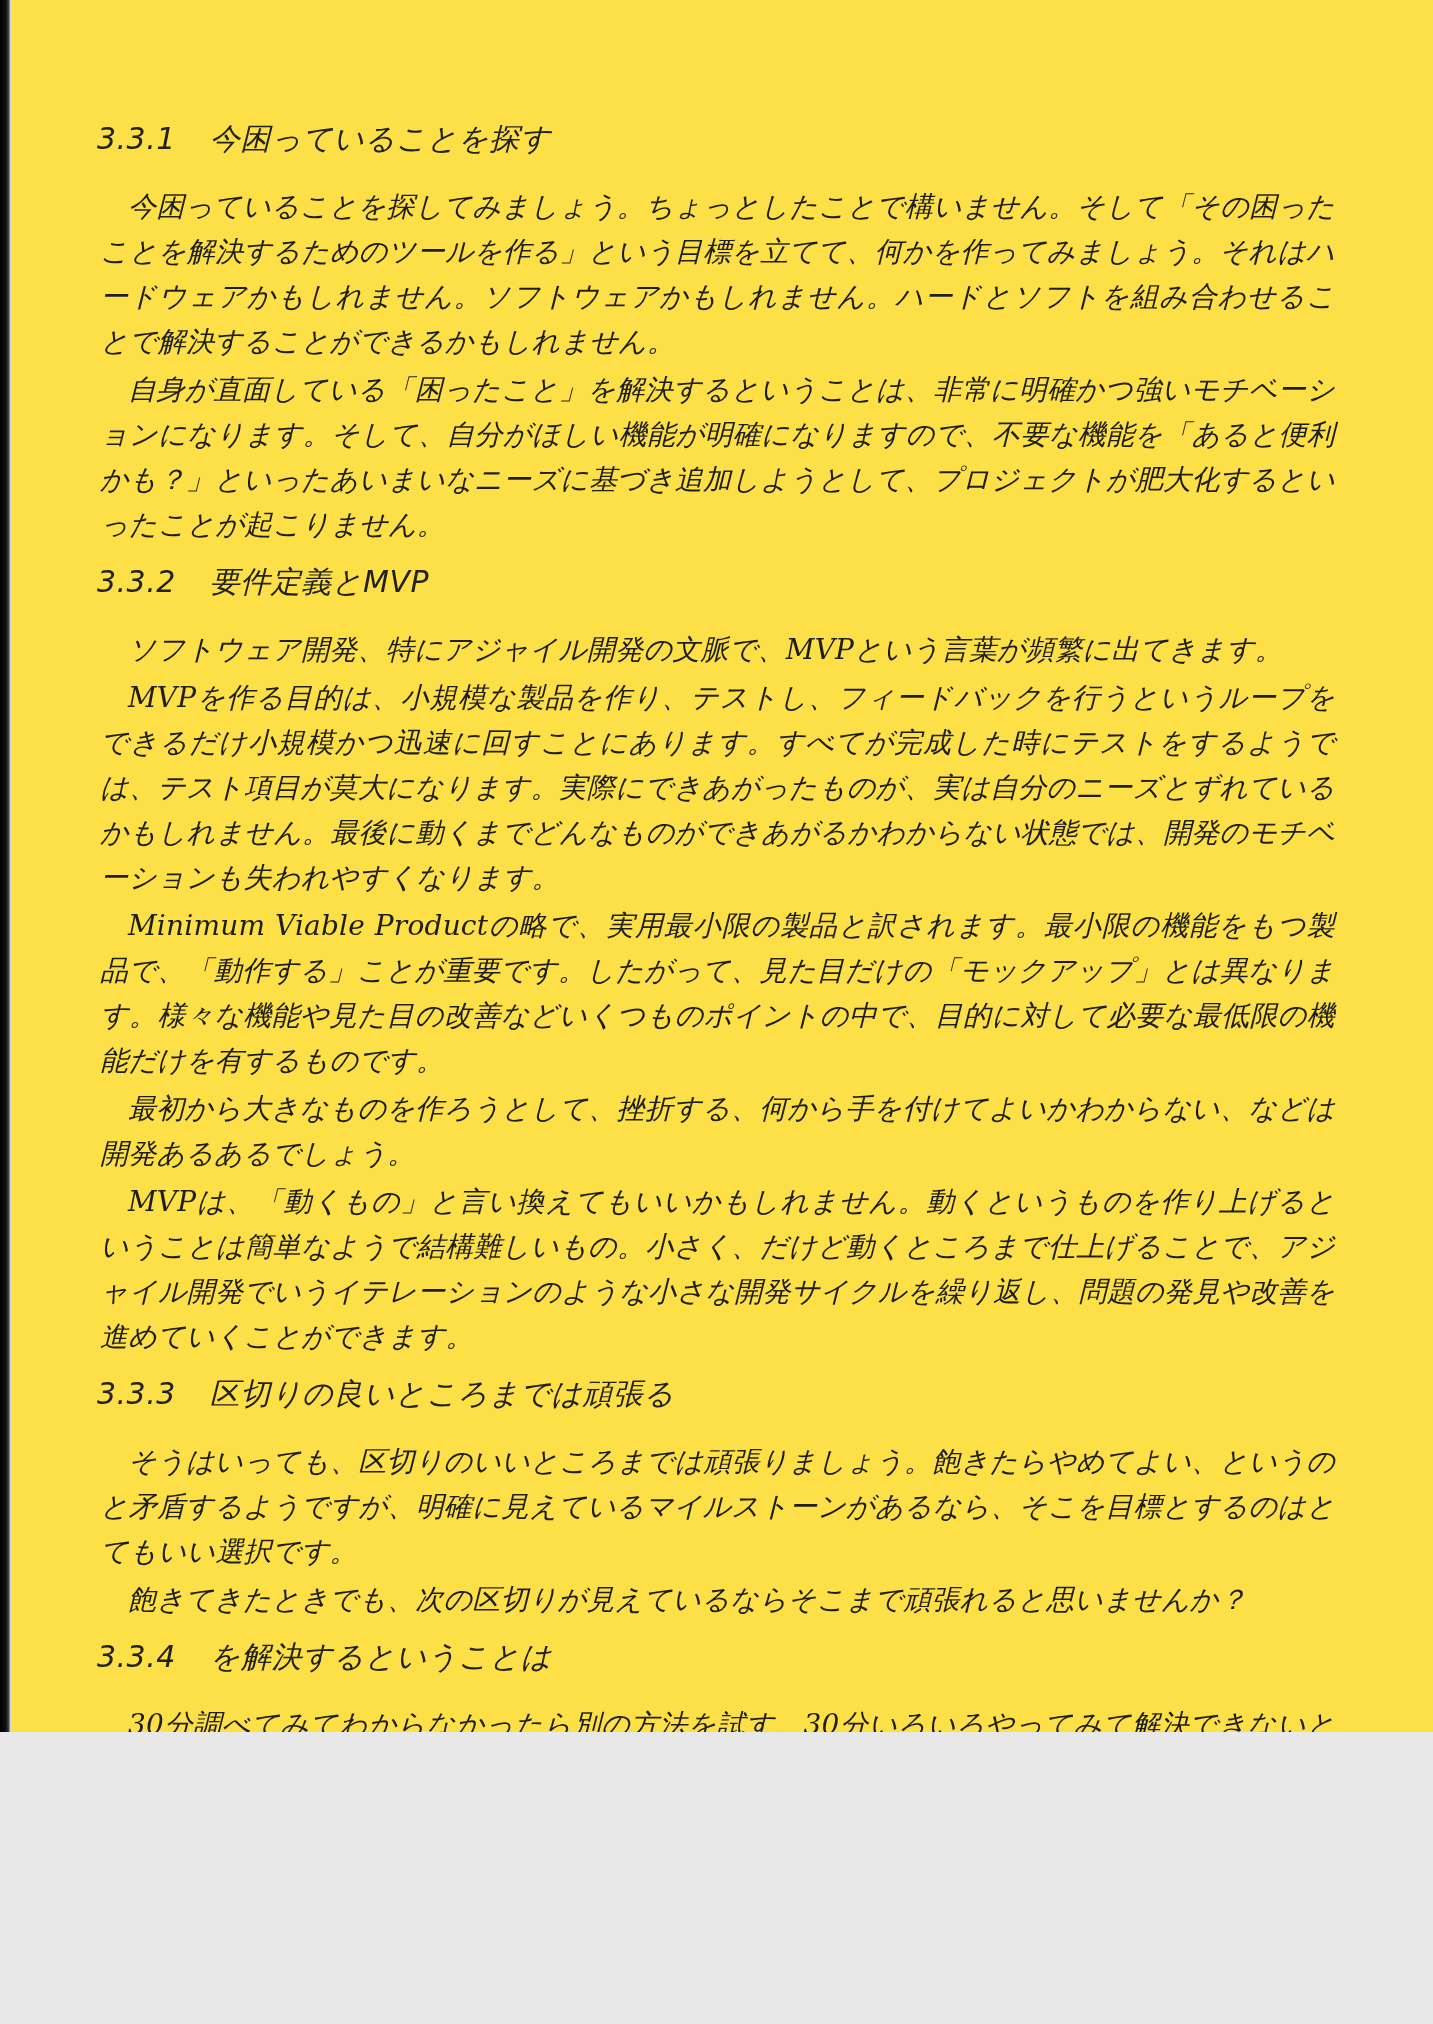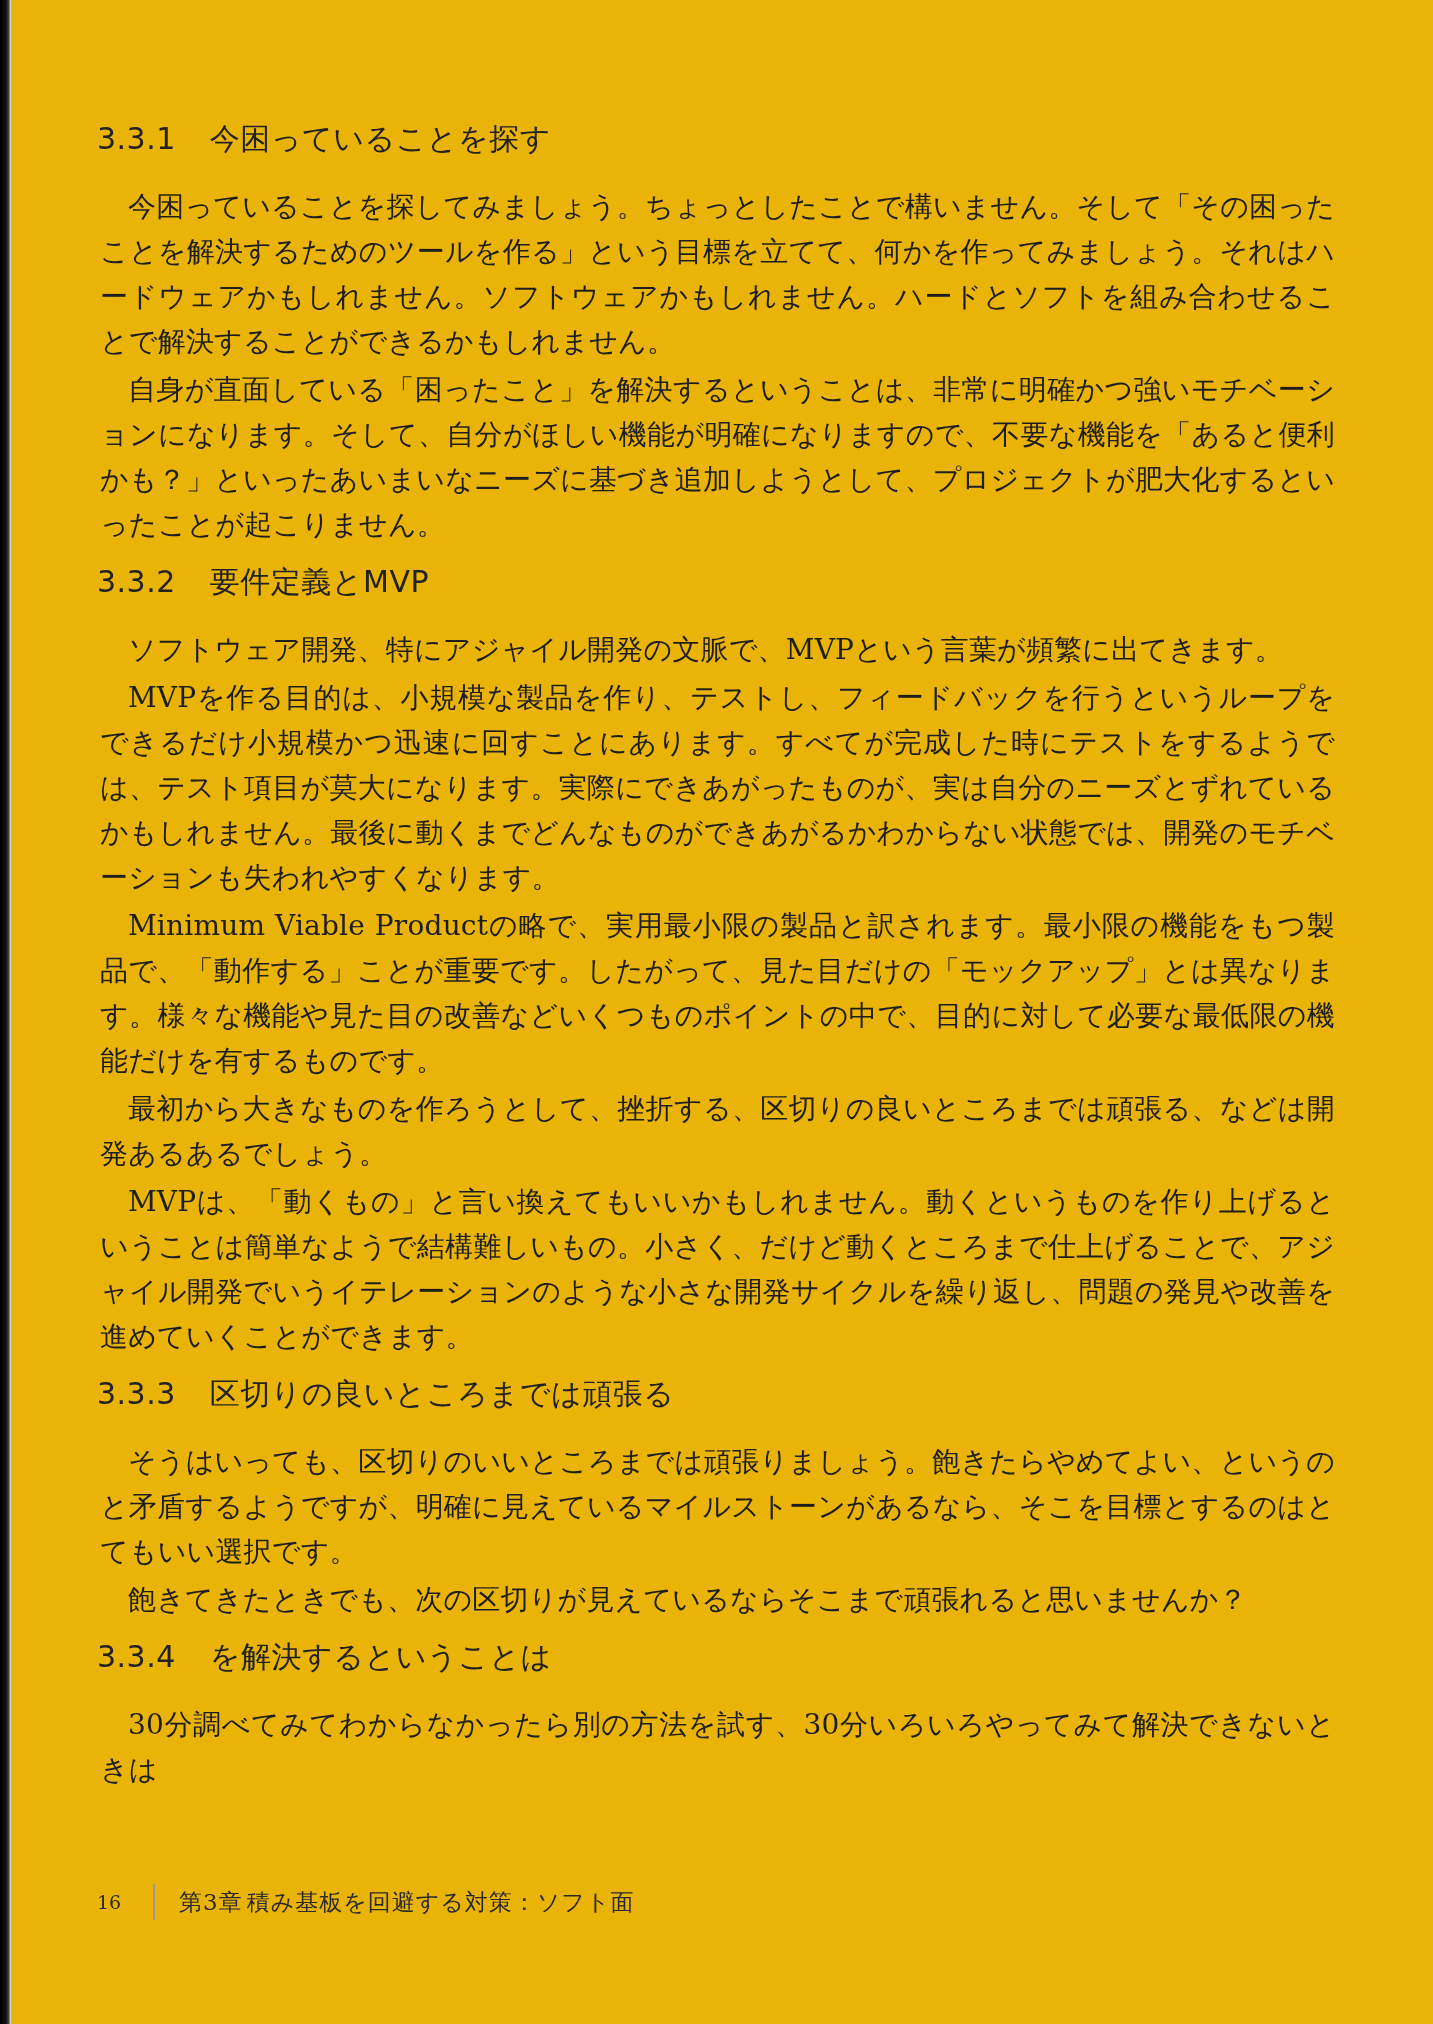--- a/index.html
+++ b/index.html
@@ -3,25 +3,26 @@
 <meta charset="utf-8">
 <style>
   html, body {
     margin: 0;
     padding: 0;
     background: #e8e8e8;
   }
   .page {
     position: relative;
     width: 1433px;
-    height: 2024px;
-    background: #eab308;
+    height: 1732px;
+    background: #fde047;
     color: #1e1e1e;
     overflow: hidden;
     font-family: "DejaVu Serif", "Liberation Serif", serif;
+    font-style: italic;
   }
   .binding-edge {
     position: absolute;
     left: 0;
     top: 0;
     width: 11px;
     height: 100%;
     background: linear-gradient(90deg, #000 0%, #111 55%, #4a4a4a 80%, #fdfdfc 100%);
   }
   .content {
@@ -94,21 +95,21 @@
     </h3>
     <p class="body-paragraph">今困っていることを探してみましょう。ちょっとしたことで構いません。そして「その困ったことを解決するためのツールを作る」という目標を立てて、何かを作ってみましょう。それはハードウェアかもしれません。ソフトウェアかもしれません。ハードとソフトを組み合わせることで解決することができるかもしれません。</p>
     <p class="body-paragraph">自身が直面している「困ったこと」を解決するということは、非常に明確かつ強いモチベーションになります。そして、自分がほしい機能が明確になりますので、不要な機能を「あると便利かも？」といったあいまいなニーズに基づき追加しようとして、プロジェクトが肥大化するといったことが起こりません。</p>
 
     <h3 class="section-heading">
       <span class="section-number">3.3.2</span><span>要件定義とMVP</span>
     </h3>
     <p class="body-paragraph">ソフトウェア開発、特にアジャイル開発の文脈で、MVPという言葉が頻繁に出てきます。</p>
     <p class="body-paragraph">MVPを作る目的は、小規模な製品を作り、テストし、フィードバックを行うというループをできるだけ小規模かつ迅速に回すことにあります。すべてが完成した時にテストをするようでは、テスト項目が莫大になります。実際にできあがったものが、実は自分のニーズとずれているかもしれません。最後に動くまでどんなものができあがるかわからない状態では、開発のモチベーションも失われやすくなります。</p>
     <p class="body-paragraph">Minimum Viable Productの略で、実用最小限の製品と訳されます。最小限の機能をもつ製品で、「動作する」ことが重要です。したがって、見た目だけの「モックアップ」とは異なります。様々な機能や見た目の改善などいくつものポイントの中で、目的に対して必要な最低限の機能だけを有するものです。</p>
-    <p class="body-paragraph">最初から大きなものを作ろうとして、挫折する、区切りの良いところまでは頑張る、などは開発あるあるでしょう。</p>
+    <p class="body-paragraph">最初から大きなものを作ろうとして、挫折する、何から手を付けてよいかわからない、などは開発あるあるでしょう。</p>
     <p class="body-paragraph">MVPは、「動くもの」と言い換えてもいいかもしれません。動くというものを作り上げるということは簡単なようで結構難しいもの。小さく、だけど動くところまで仕上げることで、アジャイル開発でいうイテレーションのような小さな開発サイクルを繰り返し、問題の発見や改善を進めていくことができます。</p>
 
     <h3 class="section-heading">
       <span class="section-number">3.3.3</span><span>区切りの良いところまでは頑張る</span>
     </h3>
     <p class="body-paragraph">そうはいっても、区切りのいいところまでは頑張りましょう。飽きたらやめてよい、というのと矛盾するようですが、明確に見えているマイルストーンがあるなら、そこを目標とするのはとてもいい選択です。</p>
     <p class="body-paragraph">飽きてきたときでも、次の区切りが見えているならそこまで頑張れると思いませんか？</p>
 
     <h3 class="section-heading">
       <span class="section-number">3.3.4</span><span>を解決するということは</span>

